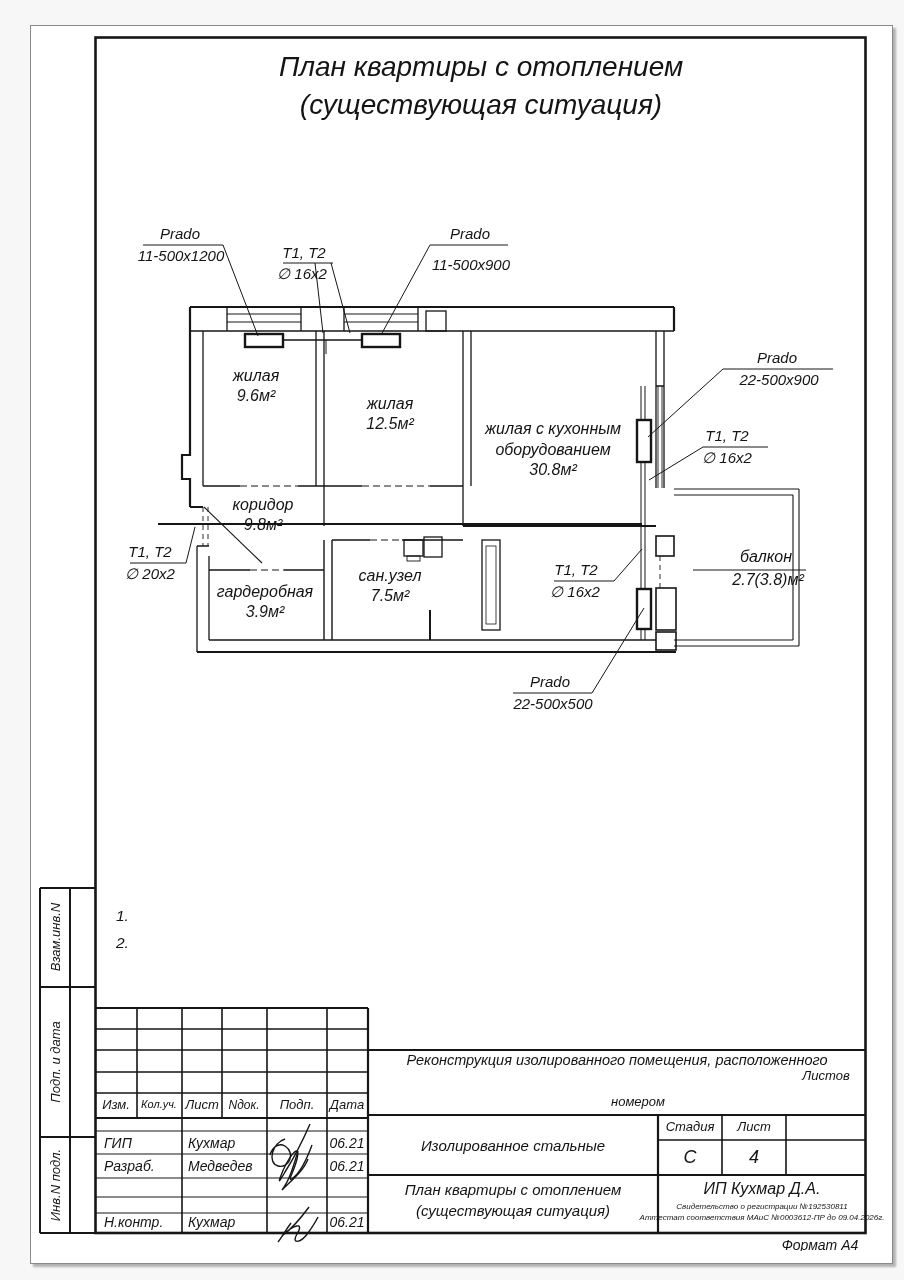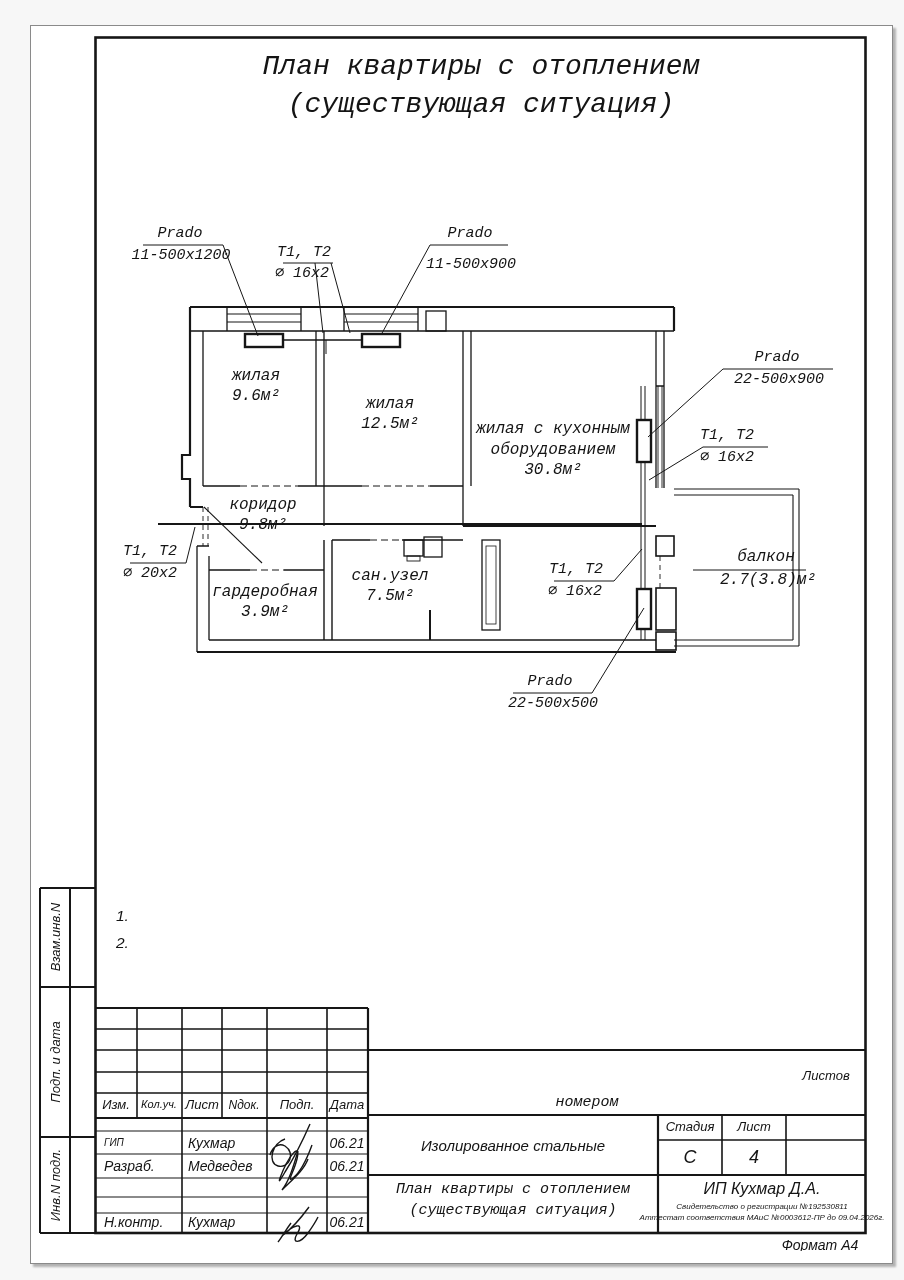--- a/index.html
+++ b/index.html
@@ -2,21 +2,21 @@
 <html><head>
 <meta charset="utf-8">
 <style>
   html,body{margin:0;padding:0;background:#f2f2f2;}
   .stage{position:relative;width:904px;height:1280px;background:#f7f7f7;overflow:hidden;
          font-family:"Liberation Sans",sans-serif;}
   .paper{position:absolute;left:30px;top:25px;width:861px;height:1237px;background:#ffffff;
          border:1px solid #8a8a8a;box-shadow:3px 3px 2px rgba(0,0,0,.28);}
   svg.lines{position:absolute;left:0;top:0;pointer-events:none;}
   .t{position:absolute;font-style:italic;color:#141414;white-space:nowrap;line-height:1.05;}
-  .cx{transform:translateX(-50%);font-family:Liberation Mono, monospace;}
+  .cx{transform:translateX(-50%);}
   .cm{transform:translate(-50%,-50%);}
   .vm{transform:translateY(-50%);}
   .rot{transform:translate(-50%,-50%) rotate(-90deg);}
   .title{font-size:28px;}
   .room{font-size:16px;}
   .callout{font-size:15px;}
   .note{font-size:15.5px;line-height:27px;}
   .notewrap{white-space:normal;width:700px;}
   .hdr{font-size:13px;}
   .small{font-size:8px;font-style:italic;}
@@ -172,31 +172,32 @@
   <div class="t hdr rot" style="left:56px;top:1062px">Подп. и дата</div>
   <div class="t hdr rot" style="left:56px;top:1185px">Инв.N подл.</div>
 
   <div class="t hdr cm" style="left:116px;top:1105px">Изм.</div>
   <div class="t cm" style="left:159px;top:1105px;font-size:11px">Кол.уч.</div>
   <div class="t hdr cm" style="left:202px;top:1105px">Лист</div>
   <div class="t cm" style="left:244px;top:1105px;font-size:12px">Nдок.</div>
   <div class="t hdr cm" style="left:297px;top:1105px">Подп.</div>
   <div class="t hdr cm" style="left:347px;top:1105px">Дата</div>
 
-  <div class="t vm" style="left:104px;top:1143px;font-size:10px">ГИП</div>
+  <div class="t vm" style="left:104px;top:1143px;font-size:14px">ГИП</div>
   <div class="t vm" style="left:188px;top:1143px;font-size:14px">Кухмар</div>
   <div class="t cm" style="left:347px;top:1143px;font-size:14px">06.21</div>
   <div class="t vm" style="left:104px;top:1166px;font-size:14px">Разраб.</div>
   <div class="t vm" style="left:188px;top:1166px;font-size:14px">Медведев</div>
   <div class="t cm" style="left:347px;top:1166px;font-size:14px">06.21</div>
   <div class="t vm" style="left:104px;top:1222px;font-size:14px">Н.контр.</div>
   <div class="t vm" style="left:188px;top:1222px;font-size:14px">Кухмар</div>
   <div class="t cm" style="left:347px;top:1222px;font-size:14px">06.21</div>
 
-  <div class="t cx" style="left:587px;top:1095px;font-size:15px">номером</div>
+  <div class="t cx" style="left:617px;top:1053px;font-size:14.5px">Реконструкция изолированного помещения, расположенного</div>
+  <div class="t cx" style="left:638px;top:1095px;font-size:13px">номером</div>
 
   <div class="t cm" style="left:513px;top:1146px;font-size:15px">Изолированное стальные</div>
   <div class="t hdr cm" style="left:690px;top:1127px">Стадия</div>
   <div class="t hdr cm" style="left:754px;top:1127px">Лист</div>
   <div class="t hdr cm" style="left:826px;top:1076px">Листов</div>
   <div class="t cm" style="left:690px;top:1157px;font-size:18px">С</div>
   <div class="t cm" style="left:754px;top:1157px;font-size:18px">4</div>
   <div class="t cm" style="left:826px;top:1157px;font-size:18px"></div>
 
   <div class="t cx" style="left:513px;top:1182px;font-size:15px">План квартиры с отоплением</div>

